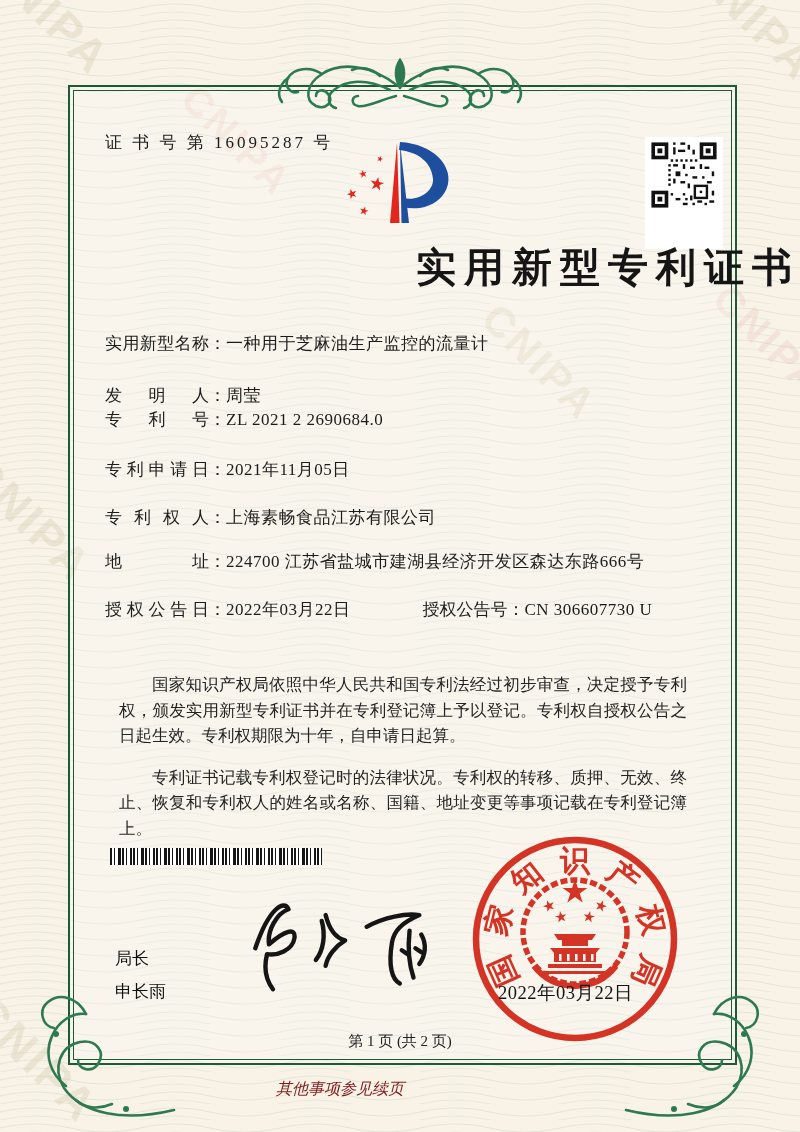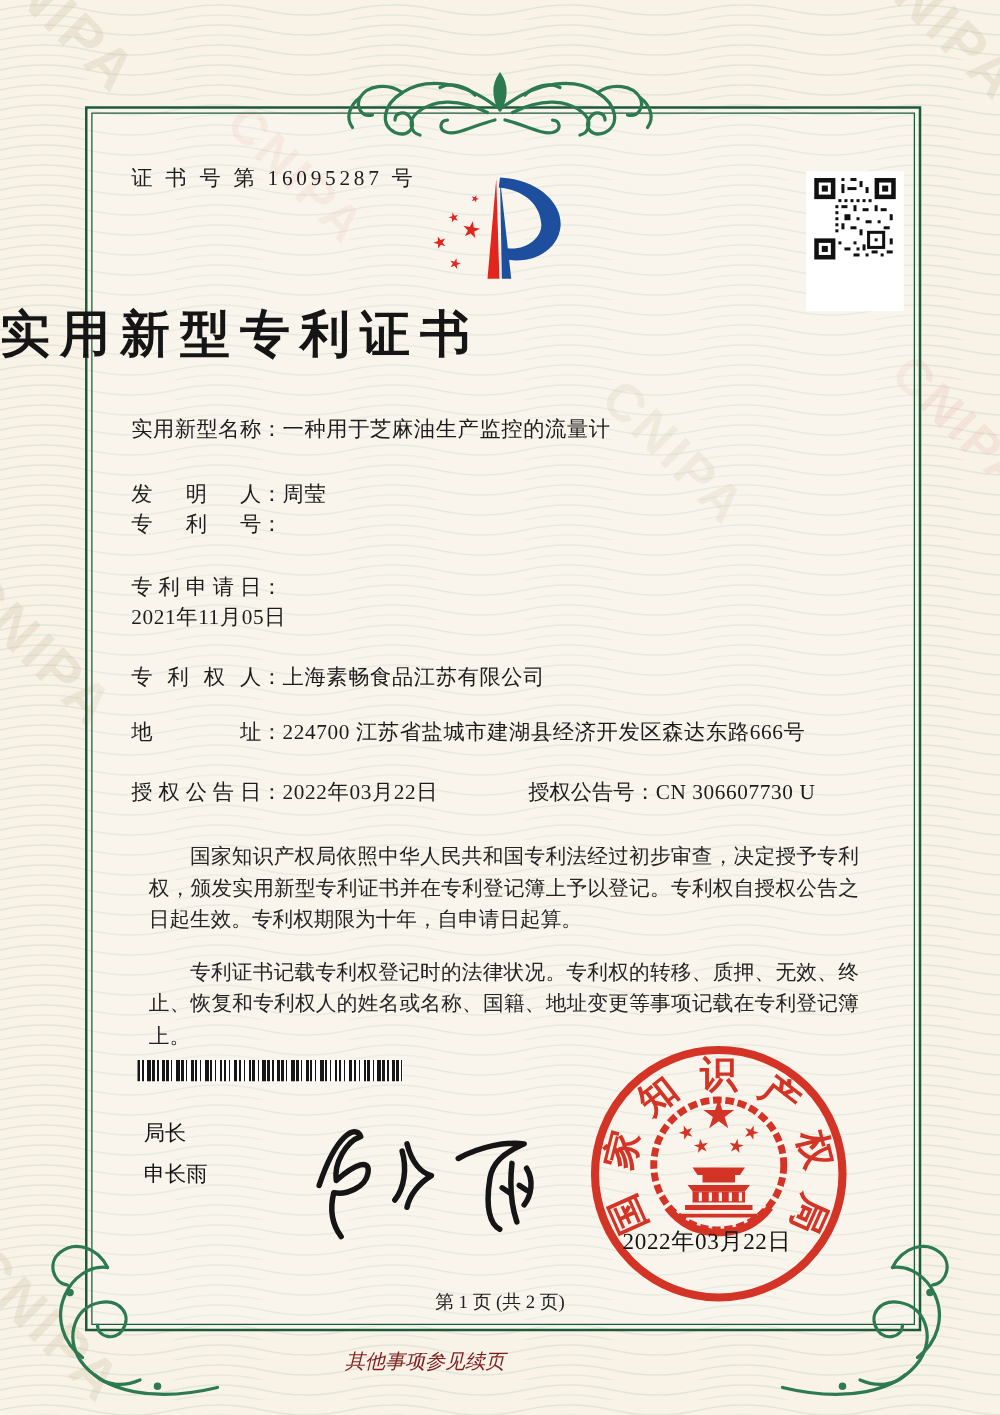--- a/index.html
+++ b/index.html
@@ -17,37 +17,37 @@
   .wm7{left:-42px;top:1032px;}
   
   #panel{position:absolute;left:68px;top:85px;width:665px;height:976px;z-index:2;
          border:2.5px solid #1c5a38;background:rgba(255,255,255,.22);}
   #panel .inner-line{position:absolute;inset:3px;border:1px solid #1c5a38;}
   .content{position:absolute;z-index:3;}
   #cert-no{left:105px;top:131px;font-size:17px;letter-spacing:3px;}
   #logo{left:330px;top:126px;width:160px;height:114px;}
   #qr-box{left:645px;top:137px;width:78px;height:112px;background:#fff;}
   #qr-box svg{display:block;margin:3px auto 0;}
-  #title{left:0;top:240px;width:800px;text-align:left;font-size:40px;font-weight:700;
+  #title{left:0;top:240px;width:800px;text-align:right;font-size:40px;font-weight:700;
          letter-spacing:8px;color:#151515;}
   #fields{left:105px;top:332px;width:606px;font-size:17px;}
   .field-row{display:flex;line-height:24px;white-space:nowrap;}
-  .fr1{margin-top:0;} .fr2{margin-top:28px;} .fr3{} .fr4{margin-top:26px;flex-direction:column;}
+  .fr1{margin-top:0;} .fr2{margin-top:28px;} .fr3{} .fr4{margin-top:26px;}
   .fr5{margin-top:24px;} .fr6{margin-top:20px;font-family:Liberation Serif, serif;} .fr7{margin-top:24px;}
   .flabel-inner{display:inline-block;width:104px;text-align:justify;text-align-last:justify;}
   .fvalue{letter-spacing:.5px;}
   .pair2{margin-left:72px;}
   #paras{left:103px;top:656px;width:600px;font-size:16.5px;line-height:25.5px;
          text-align:justify;color:#242424;}
   #paras p{margin:16px;text-indent:2em;}
   #barcode{left:110px;top:848px;width:212px;height:17px;background:#fff;
     background-image:repeating-linear-gradient(90deg,#161616 0 2px,#fff 2px 4px,#161616 4px 5px,
       #fff 5px 8px,#161616 8px 11px,#fff 11px 12px,#161616 12px 14px,#fff 14px 16px,
       #161616 16px 17px,#fff 17px 20px,#161616 20px 22px,#fff 22px 23px);}
-  #director{left:115px;top:896px;font-family:"Liberation Sans","DejaVu Sans",sans-serif;
+  #director{left:115px;top:948px;font-family:"Liberation Sans","DejaVu Sans",sans-serif;
             font-size:17px;color:#111;}
   #director div{line-height:22px;margin-bottom:11px;}
   #signature{left:228px;top:884px;width:205px;height:110px;}
   #seal{left:462px;top:826px;width:226px;height:226px;opacity:.95;}
   #seal text{font-size:30px;font-weight:bold;fill:#d22a1c;
              font-family:"Liberation Serif","DejaVu Serif",serif;}
   #seal-date{left:498px;top:980px;width:170px;font-size:18.5px;color:#141414;letter-spacing:.5px;}
   #page-ind{left:0;top:1032px;width:800px;text-align:center;font-size:15px;color:#222;}
   #foot-note{left:0;top:1079px;width:680px;text-align:center;font-size:16px;font-style:italic;color:#7f1d1d;}
   .green-art{stroke:#2d7a50;fill:none;stroke-width:2.6;stroke-linecap:round;}
@@ -209,20 +209,21 @@
     <div class="field-row fr1">
       <span class="flabel"><span class="flabel-inner">实用新型名称</span><span>：</span></span>
       <span class="fvalue">一种用于芝麻油生产监控的流量计</span>
     </div>
     <div class="field-row fr2">
       <span class="flabel"><span class="flabel-inner">发明人</span><span>：</span></span>
       <span class="fvalue">周莹</span>
     </div>
     <div class="field-row fr3">
       <span class="flabel"><span class="flabel-inner">专利号</span><span>：</span></span>
+      <span class="fvalue">ZL 2021 2 2690684.0</span>
     </div>
     <div class="field-row fr4">
       <span class="flabel"><span class="flabel-inner">专利申请日</span><span>：</span></span>
       <span class="fvalue">2021年11月05日</span>
     </div>
     <div class="field-row fr5">
       <span class="flabel"><span class="flabel-inner">专利权人</span><span>：</span></span>
       <span class="fvalue">上海素畅食品江苏有限公司</span>
     </div>
     <div class="field-row fr6">

